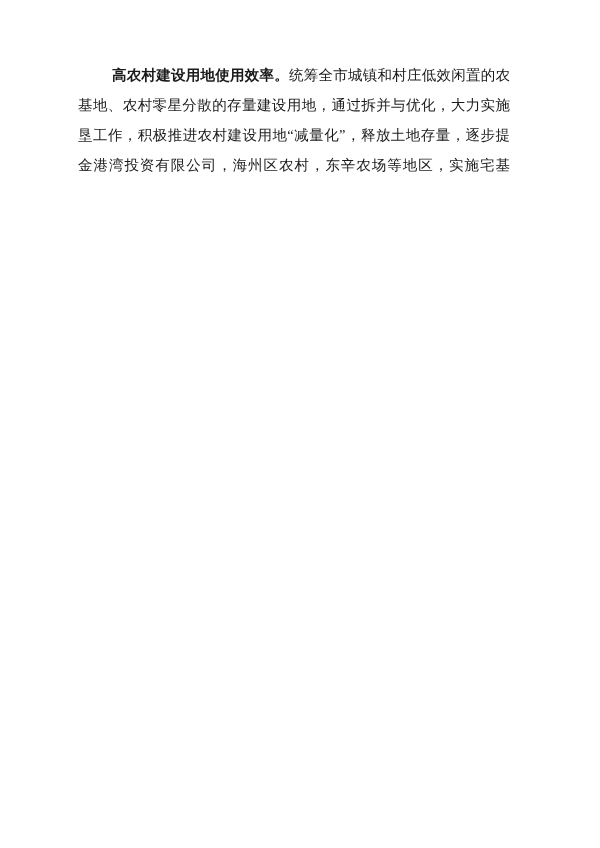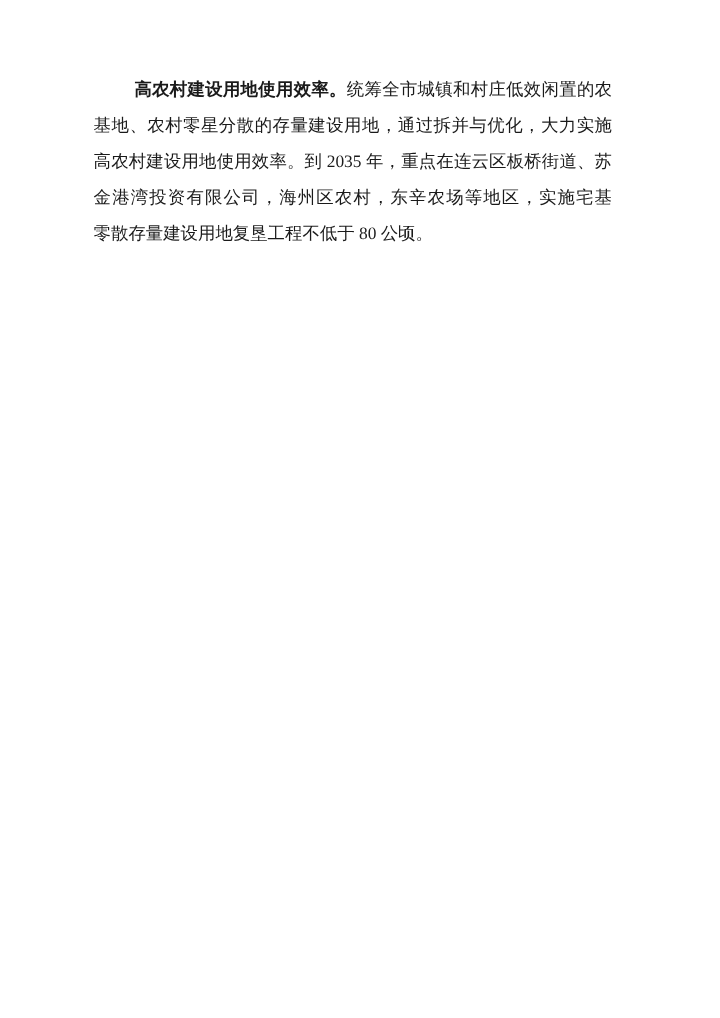--- a/index.html
+++ b/index.html
@@ -67,22 +67,21 @@
 </head>
 <body>
 
 <div class="page">
 
   <div class="paragraph">
     <div class="para-line first"><span class="lead-bold">高农村建设用地使用效率。</span><span>统筹全市城镇和村庄低效闲置的农村宅</span></div>
 
     <div class="para-line">基地、农村零星分散的存量建设用地，通过拆并与优化，大力实施复</div>
 
+    <div class="para-line">垦工作，积极推进农村建设用地“减量化”，释放土地存量，逐步提</div>
 
-    <div class="para-line">高农村建设用地使用效率。到 2035 年，重点在连云区板桥街道、苏</div>
 
     <div class="para-line">金港湾投资有限公司，海州区农村，东辛农场等地区，实施宅基地、</div>
 
-    <div class="para-line last">零散存量建设用地复垦工程不低于 80 公顷。</div>
   </div>
 
 
 </div>
 
 </body></html>

